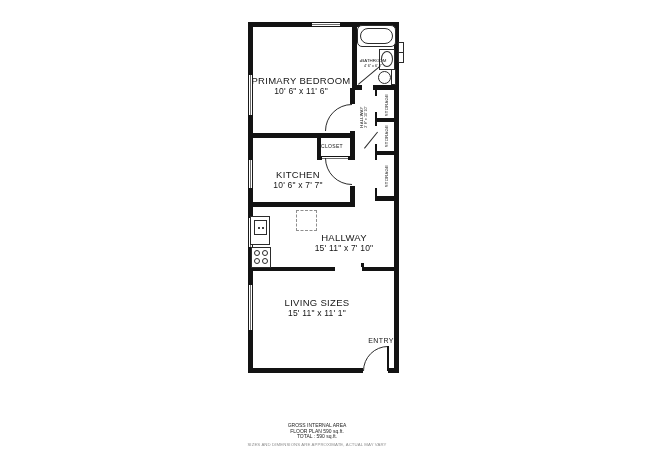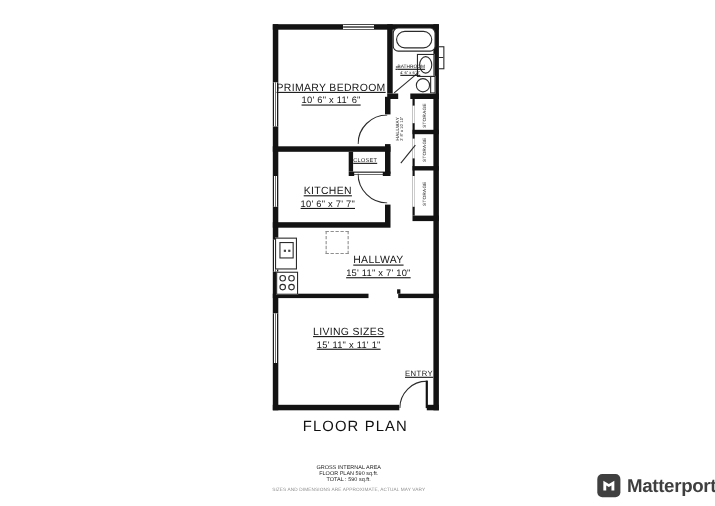--- a/index.html
+++ b/index.html
@@ -9,21 +9,21 @@
   .whitegap{position:absolute;background:#fff;}
   .winv{position:absolute;width:5px;
         background:linear-gradient(to right,#1a1a1a 0 1px,#fff 1px 2px,#6e6e6e 2px 3px,#fff 3px 4px,#1a1a1a 4px 5px);}
   .winh{position:absolute;height:5px;
         background:linear-gradient(to bottom,#1a1a1a 0 1px,#fff 1px 2px,#6e6e6e 2px 3px,#fff 3px 4px,#1a1a1a 4px 5px);}
   .fix{position:absolute;border:1.2px solid #2b2b2b;background:#fff;box-sizing:border-box;}
   .dash{position:absolute;border:1.2px dashed #8f8f8f;background:transparent;box-sizing:border-box;}
   .arc{position:absolute;overflow:hidden;}
   .arc i{position:absolute;border:1.2px solid #2b2b2b;border-radius:50%;box-sizing:border-box;display:block;background:transparent;}
   .diag{position:absolute;height:0;border-top:1.2px solid #2b2b2b;transform-origin:0 0;}
-  .lbl{position:absolute;transform:translate(-50%,-50%);white-space:nowrap;text-align:left;color:#161616;text-decoration:underline;}
+  .lbl{position:absolute;transform:translate(-50%,-50%);white-space:nowrap;text-align:left;color:#161616;}
   .vlbl{position:absolute;transform:translate(-50%,-50%) rotate(-90deg);white-space:nowrap;text-align:center;color:#161616;}
   .burner{position:absolute;width:6px;height:6px;border:1px solid #2b2b2b;border-radius:50%;box-sizing:border-box;background:#fff;}
   .sinkdot{position:absolute;width:1.5px;height:1.5px;background:#444;}
   .room-name{font-size:9.5px;letter-spacing:.3px;}
   .room-dims{font-size:8.5px;letter-spacing:.2px;}
   .footer{position:absolute;left:246px;top:423px;width:142px;text-align:center;}
   .footer .fl{font-size:5px;line-height:5.6px;color:#222;}
   .footer .disc{margin-top:2px;font-size:4.3px;color:#8f8f8f;letter-spacing:.1px;}
   .title{position:absolute;transform:translate(-50%,-50%);font-size:13.5px;letter-spacing:1px;color:#111;white-space:nowrap;}
   .brand{position:absolute;left:543px;top:431px;display:flex;align-items:center;gap:6px;}
@@ -134,31 +134,22 @@
     <div style="font-size:4.2px;letter-spacing:.3px;">HALLWAY</div>
     <div style="font-size:3.6px;">2' 8" x 10' 10"</div>
   </div>
 
   <div class="vlbl" style="left:386px;top:104.5px;font-size:4.2px;letter-spacing:.3px;">STORAGE</div>
   <div class="vlbl" style="left:386px;top:136px;font-size:4.2px;letter-spacing:.3px;">STORAGE</div>
   <div class="vlbl" style="left:386px;top:175.5px;font-size:4.2px;letter-spacing:.3px;">STORAGE</div>
 
   <div class="lbl" style="left:381px;top:340px;font-size:7px;letter-spacing:.4px;">ENTRY</div>
 
-  <div class="title" style="left:323px;top:387px;">FLOOR PLAN</div>
 
   <div class="footer">
     <div class="fl">GROSS INTERNAL AREA</div>
     <div class="fl">FLOOR PLAN 590 sq.ft.</div>
     <div class="fl">TOTAL :  590 sq.ft.</div>
     <div class="disc">SIZES AND DIMENSIONS ARE APPROXIMATE, ACTUAL MAY VARY</div>
   </div>
 
-  <div class="brand">
-    <span class="bicon">
-      <svg width="15" height="15" viewBox="0 0 24 24" aria-hidden="true">
-        <path fill="#ffffff" d="M4 5 L12 9.5 L20 5 L20 19 L15.8 19 L15.8 11.8 L12 14 L8.2 11.8 L8.2 19 L4 19 Z"></path>
-      </svg>
-    </span>
-    <span class="btext">Matterport</span>
-  </div>
 
 </div>
 
 </body></html>

